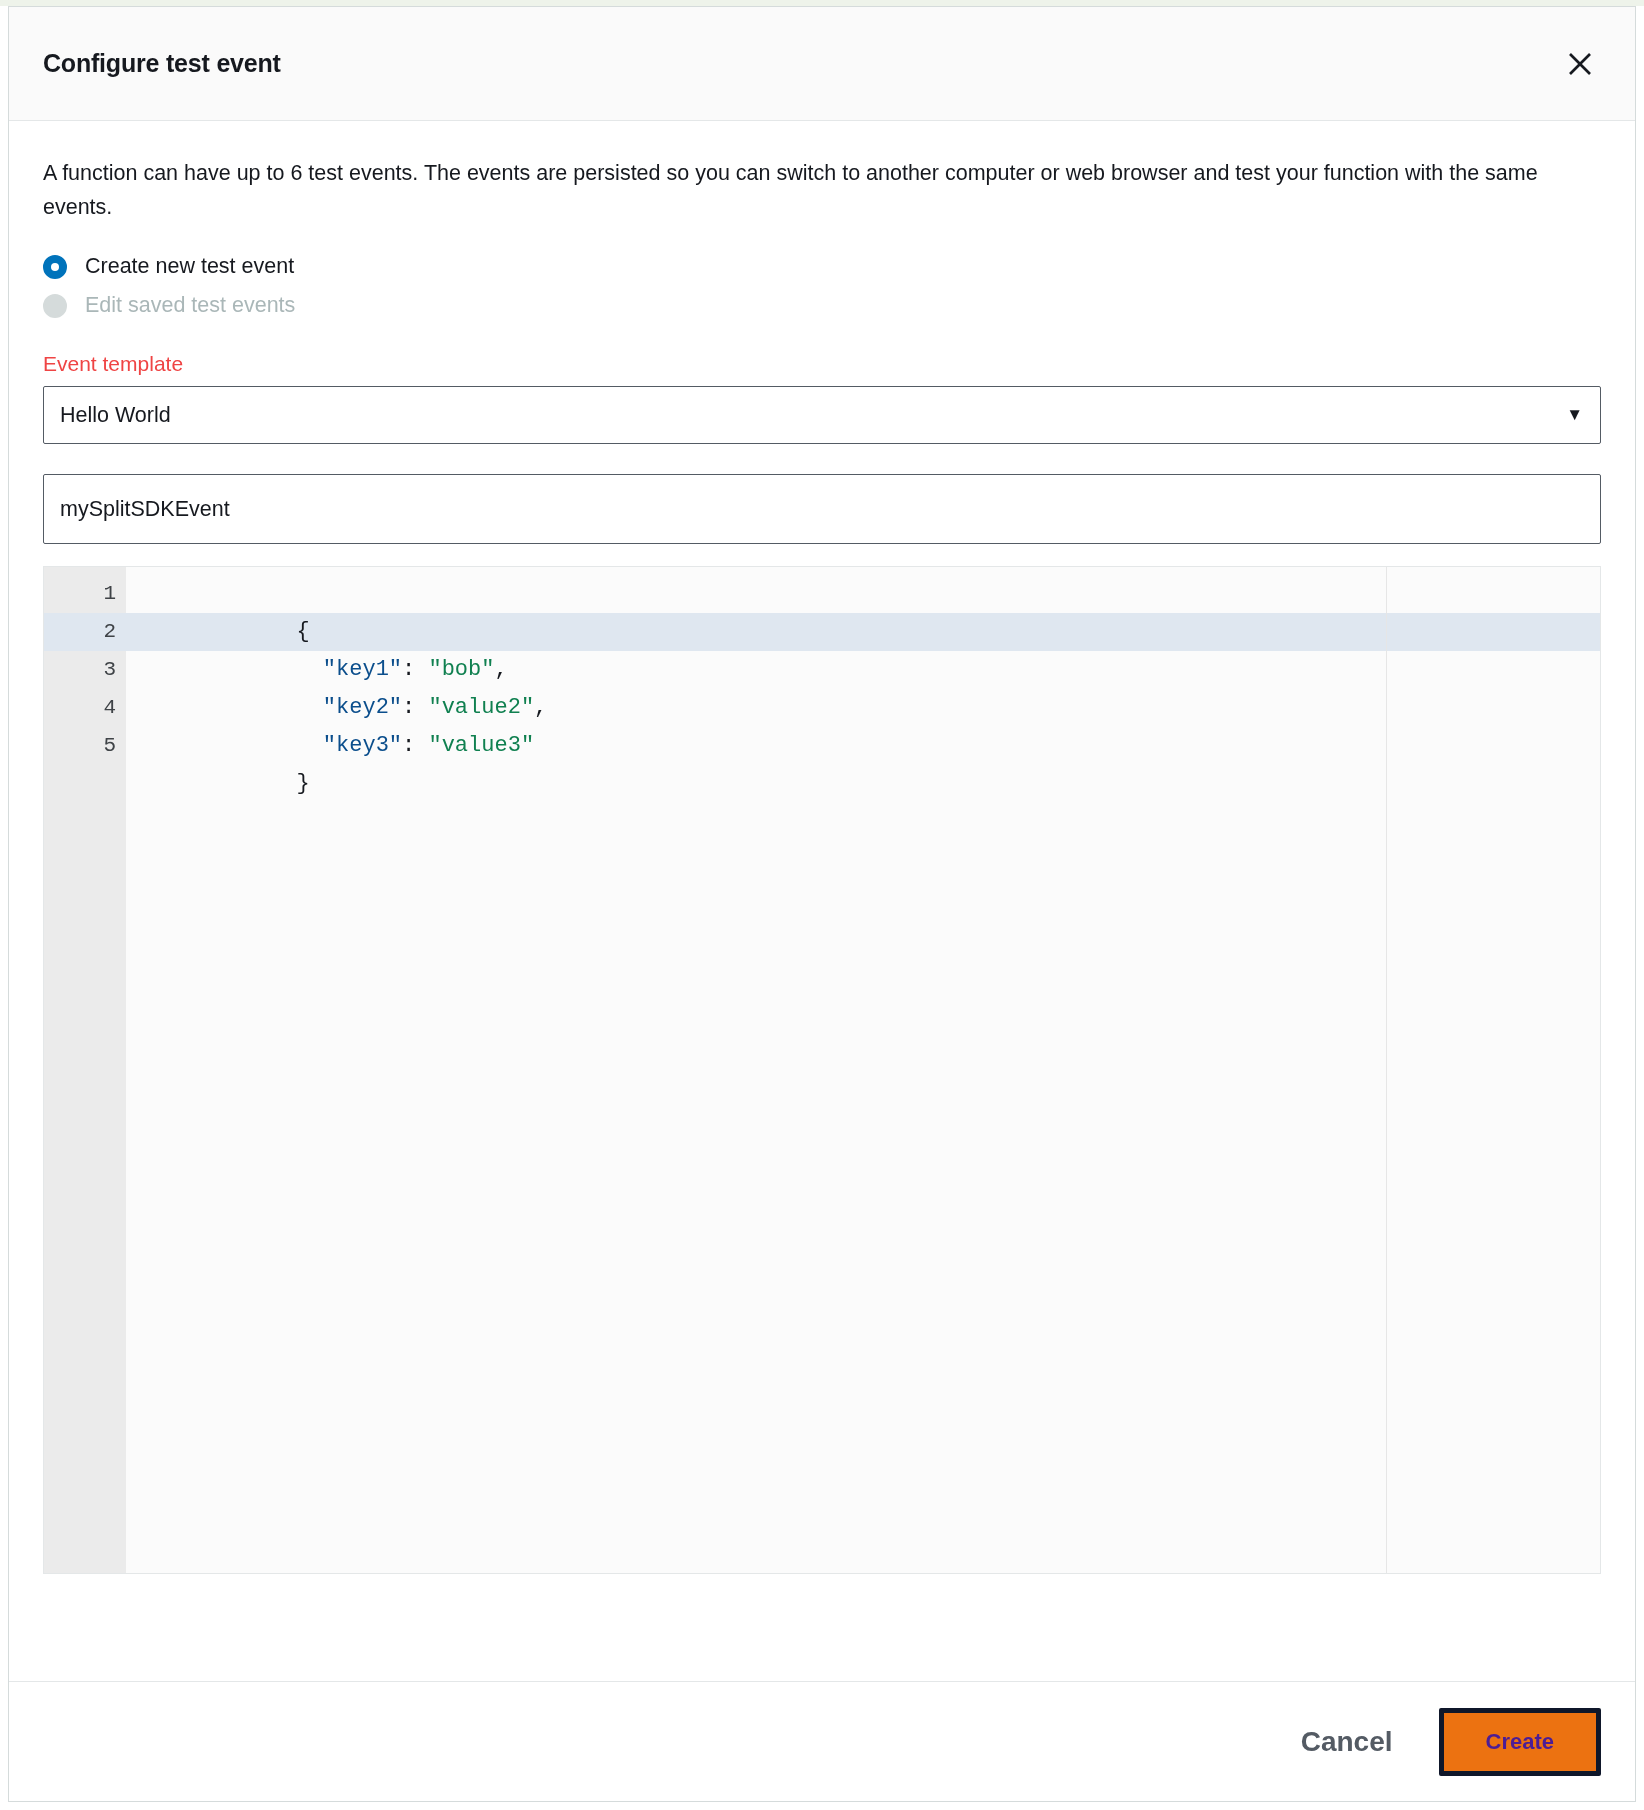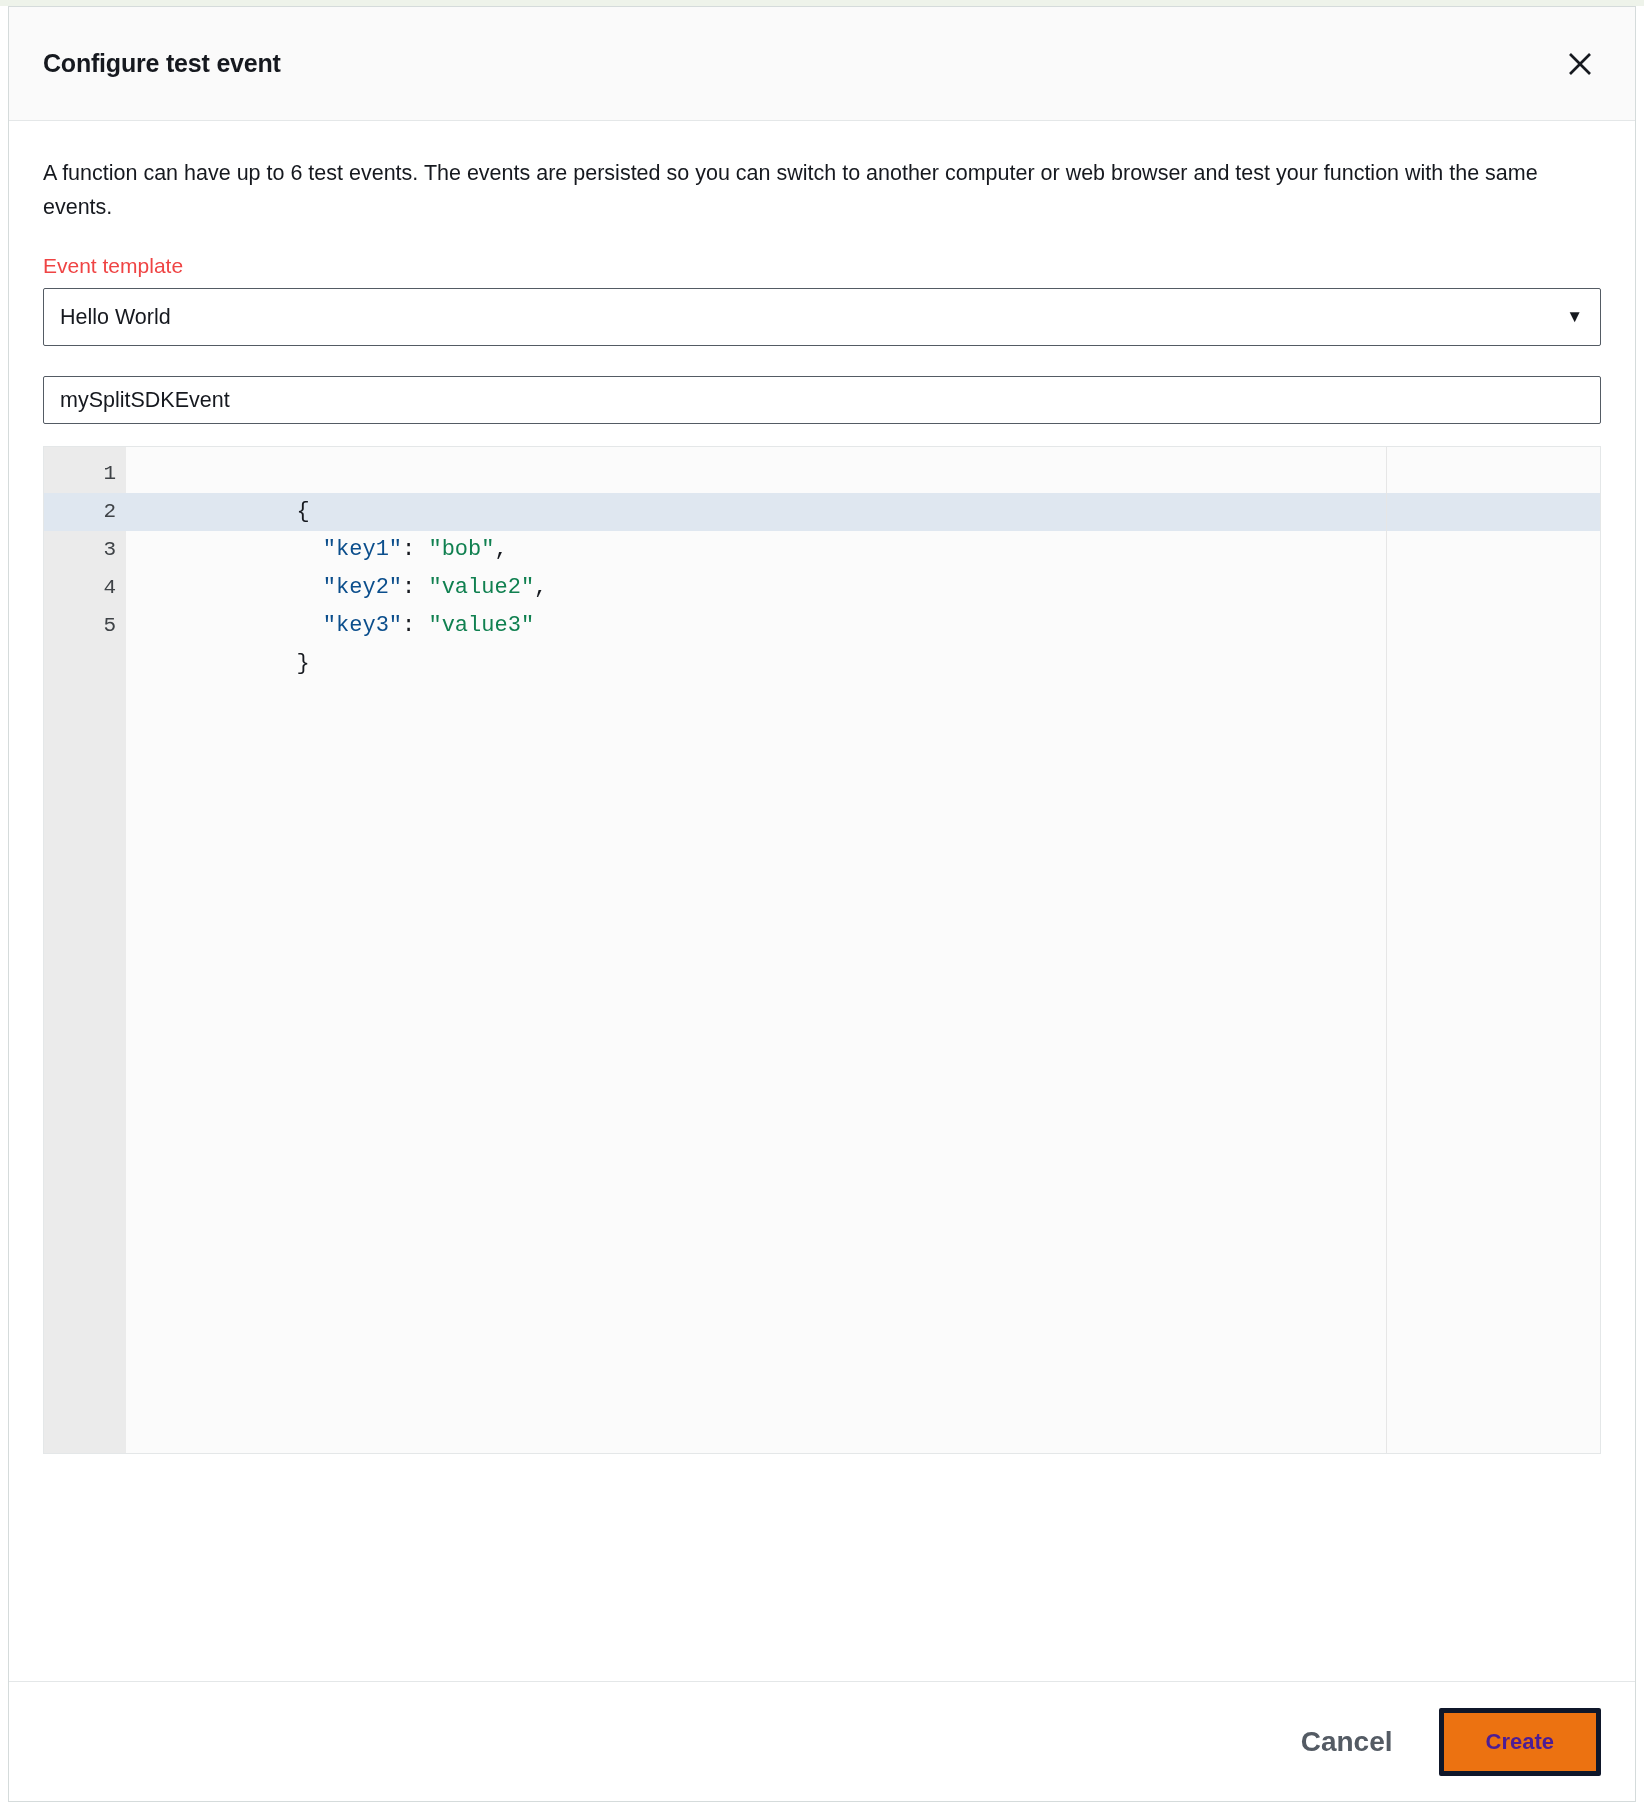--- a/index.html
+++ b/index.html
@@ -150,21 +150,21 @@
     position: absolute;
     right: 18px;
     top: 50%;
     transform: translateY(-50%);
     pointer-events: none;
     color: #16191f;
     font-size: 17px;
   }
   .text-input {
     width: 100%;
-    height: 48px;
+    height: 70px;
     font-size: 21.5px;
     color: #16191f;
     padding: 0 16px;
     border: 1px solid #545b64;
     border-radius: 2px;
     background: #ffffff;
     box-sizing: border-box;
     font-family: "Liberation Sans", sans-serif;
     margin-bottom: 22px;
   }
@@ -279,20 +279,32 @@
           <line x1="5" y1="5" x2="25" y2="25" stroke="#16191f" stroke-width="2.6"></line>
           <line x1="25" y1="5" x2="5" y2="25" stroke="#16191f" stroke-width="2.6"></line>
         </svg>
       </div>
     </div>
 
     <div class="modal-body">
 
       <p class="intro">A function can have up to 6 test events. The events are persisted so you can switch to another computer or web browser and test your function with the same events.</p>
 
+      <div class="radio-group">
+        <div class="radio-row">
+          <span class="radio-outer checked">
+              <span class="dot"></span>
+            </span>
+          <span class="radio-label">Create new test event</span>
+        </div>
+        <div class="radio-row disabled">
+          <span class="radio-outer disabled"></span>
+          <span class="radio-label disabled">Edit saved test events</span>
+        </div>
+      </div>
 
       <div class="field-label">Event template</div>
       <div class="select-wrap">
         <div class="fake-select">Hello World</div>
         <span class="select-caret">▼</span>
       </div>
 
       <input class="text-input" type="text" value="mySplitSDKEvent" style="">
 
       <div class="editor">

